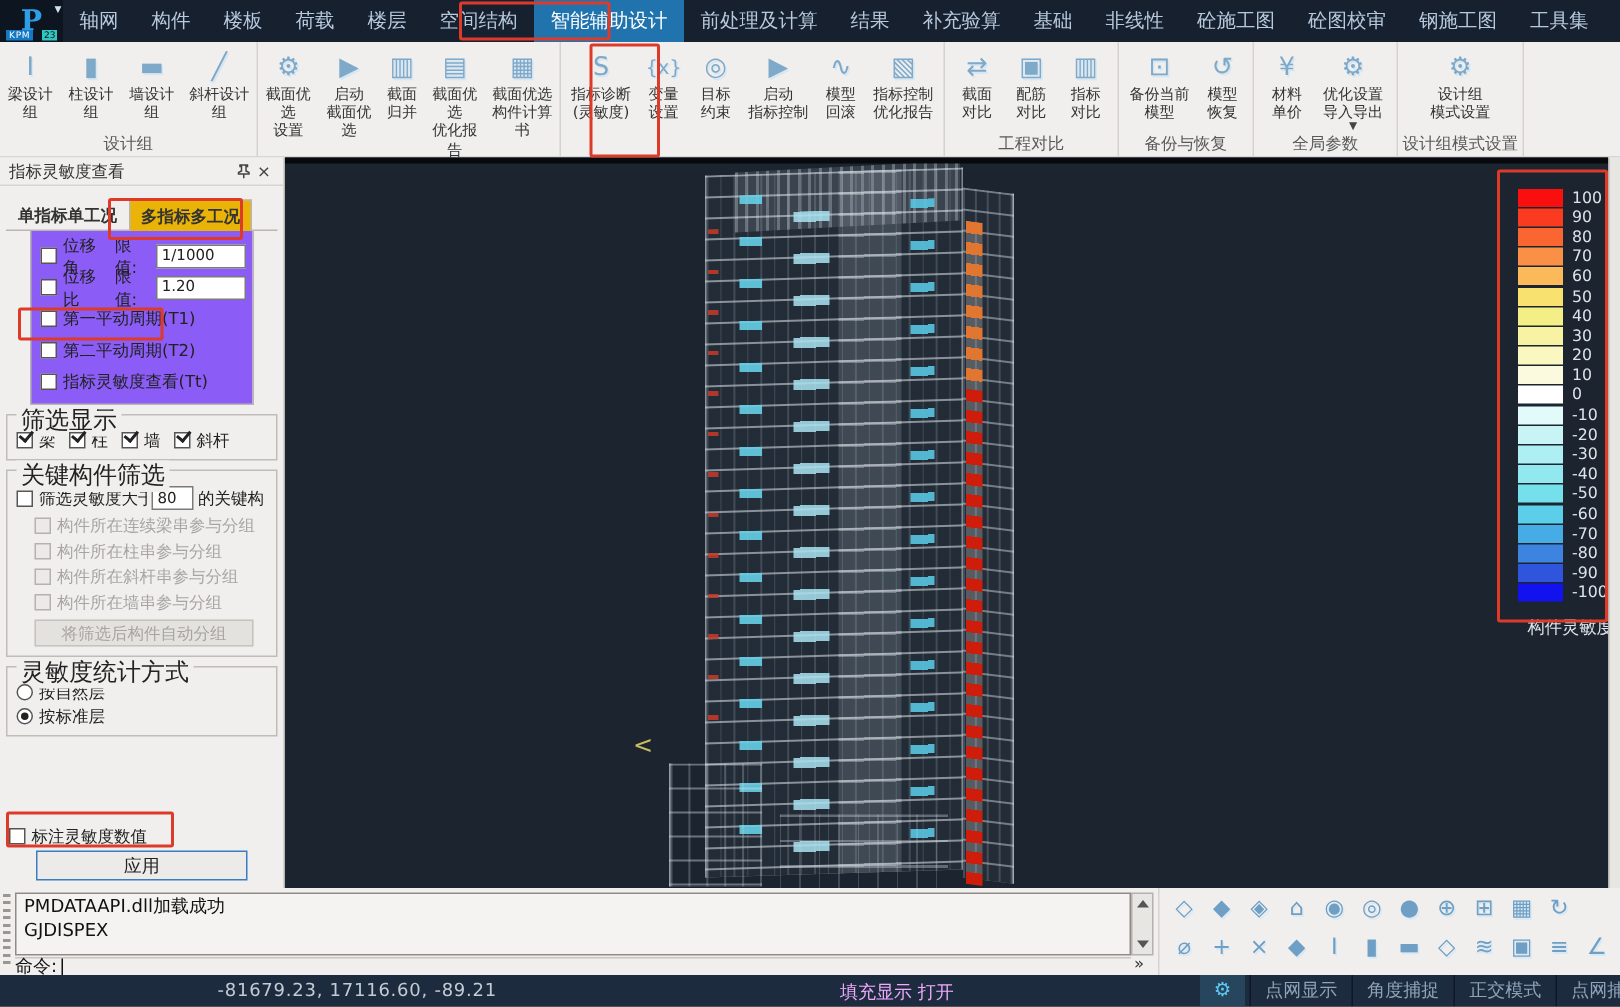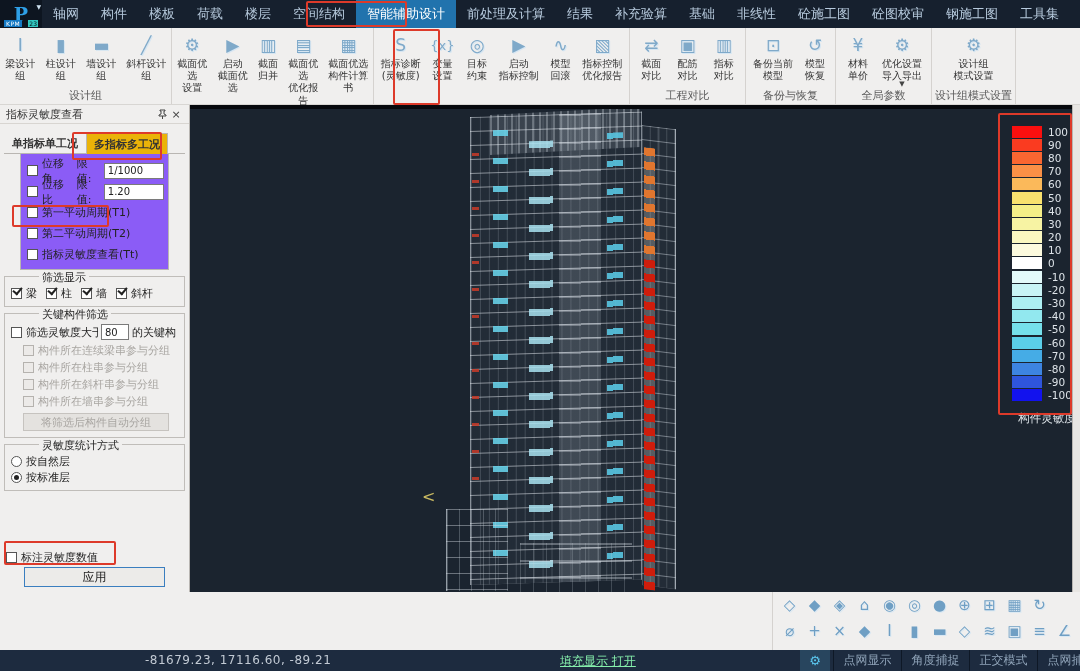--- a/index.html
+++ b/index.html
@@ -38,21 +38,21 @@
   .tab { padding:3px 7px; font-size:11px; color:#333; border:1px solid transparent; border-bottom:none; cursor:pointer; white-space:nowrap; }
   .tab.active { background:#eab308; border-color:#b9b6b2; position:relative; top:1px; }
   .tabframe { margin:0 20px; border:1px solid #b9b6b2; border-top:none; background:#8b5cf6; padding:6px 4px 4px 6px; }
   .prow { display:flex; align-items:center; height:21px; }
   .cb { width:11px; height:11px; border:1px solid #555; background:#fff; margin-right:4px; flex:none; position:relative; }
   .cb.checked::after { content:""; position:absolute; left:1px; top:-2px; width:7px; height:4px; border-left:2px solid #222; border-bottom:2px solid #222; transform:rotate(-50deg); }
   .cb.disabled { border-color:#b5b2ae; background:#eceae8; }
   .txtinput { height:16px; border:1px solid #7a7a7a; background:#fff; font-size:10px; padding:0 3px; width:66px; display:flex; align-items:center; }
   .txtinput.small { width:28px; }
   .grpbox { margin:6px 4px 0 4px; border:1px solid #c0bdb9; position:relative; padding:8px 4px 5px 6px; }
-  .grpbox > .grplabel { position:absolute; left:6px; top:-7px; background:#f0efee; padding:0 3px; font-size:11px; color:#222;margin-left:28px; }
+  .grpbox > .grplabel { position:absolute; left:6px; top:-7px; background:#f0efee; padding:0 3px; font-size:16px; color:#222; }
   .filterrow { display:flex; gap:0; }
   .filterrow .prow { height:16px; margin-right:9px; }
   .dim { color:#a8a5a1; }
   .greybtn { margin:3px 2px 1px 12px; height:18px; background:#e4e2df; border:1px solid #c6c3bf; color:#a8a5a1; display:flex; align-items:center; justify-content:center; font-size:11px; width:146px; }
   .radio { width:11px; height:11px; border:1px solid #555; border-radius:50%; background:#fff; margin-right:4px; position:relative; flex:none; }
   .radio.sel::after { content:""; position:absolute; left:2px; top:2px; width:5px; height:5px; border-radius:50%; background:#222; }
   .applybtn { position:absolute; left:24px; top:462px; width:141px; height:20px; border:1px solid #3a7ebf; background:#ecebe9; display:flex; align-items:center; justify-content:center; font-size:12px; color:#222; cursor:pointer; }
   .annrow { position:absolute; left:6px; top:444px; display:flex; align-items:center; height:16px; }
 
   
@@ -107,21 +107,21 @@
   .con-expand { position:absolute; left:756px; top:44px; font-size:11px; color:#333; }
 
   
   .vtools { position:absolute; left:772px; top:592px; width:308px; height:58px; background:#f0efee; border-left:1px solid #d5d2cf; }
   .vrow { display:flex; padding-left:4px; }
   .vicon { width:25px; height:26px; display:flex; align-items:center; justify-content:center; font-size:15px; color:#6f9fc4; text-shadow:1px 1px 0 #d9e8f3; cursor:pointer; }
 
   
   .statusbar { position:absolute; left:0; top:650px; width:1080px; height:21px; background:#1d2b3f; color:#c2cad4; font-size:12px; }
   .sb-coords { position:absolute; left:145px; top:3px; letter-spacing:.5px; }
-  .sb-fill { position:absolute; left:560px; top:3px; color:#86efac;text-decoration:underline; }
+  .sb-fill { position:absolute; left:560px; top:3px; color:#f0abfc; }
   .sb-gearbtn { position:absolute; left:800px; top:0; width:30px; height:21px; background:#28455e; display:flex; align-items:center; justify-content:center; color:#5bc8f0; font-size:13px; cursor:pointer; }
   .sb-group { position:absolute; left:833px; top:0; height:21px; display:flex; }
   .sb-toggle { width:68px; display:flex; align-items:center; justify-content:center; color:#8fa3b8; border-left:1px solid #0e1826; cursor:pointer; white-space:nowrap; overflow:hidden; font-size:12px; }
 
   
   .ann { position:absolute; border:2px solid #dd3a2a; border-radius:2px; pointer-events:none; z-index:50; }
 </style>
 </head>
 <body>
 
@@ -534,20 +534,37 @@
             <span class="lg-swatch" style="background-color: rgb(18, 18, 238);"></span>
             <span class="lg-val">-100</span>
           </div>
         </div>
       <div class="lg-title">构件灵敏度</div>
     </div>
   </div>
 
   <div class="right-strip"></div>
 
+  <div class="console">
+    <div class="grip"></div>
+    <div class="con-text">
+      <div>PMDATAAPI.dll加载成功</div>
+      <div>GJDISPEX</div>
+    </div>
+    <div class="con-scroll">
+      <span class="arr-up"></span>
+      <span class="arr-dn"></span>
+    </div>
+    <div class="con-cmd">
+      <span>命令:</span>
+      <span class="caret"></span>
+      <span style="flex:1"></span>
+    </div>
+    <div class="con-expand">»</div>
+  </div>
 
   <div class="vtools">
     <div class="vrow">
 
     <div class="vicon">◇</div>
         <div class="vicon">◆</div>
         <div class="vicon">◈</div>
         <div class="vicon">⌂</div>
         <div class="vicon">◉</div>
         <div class="vicon">◎</div>

